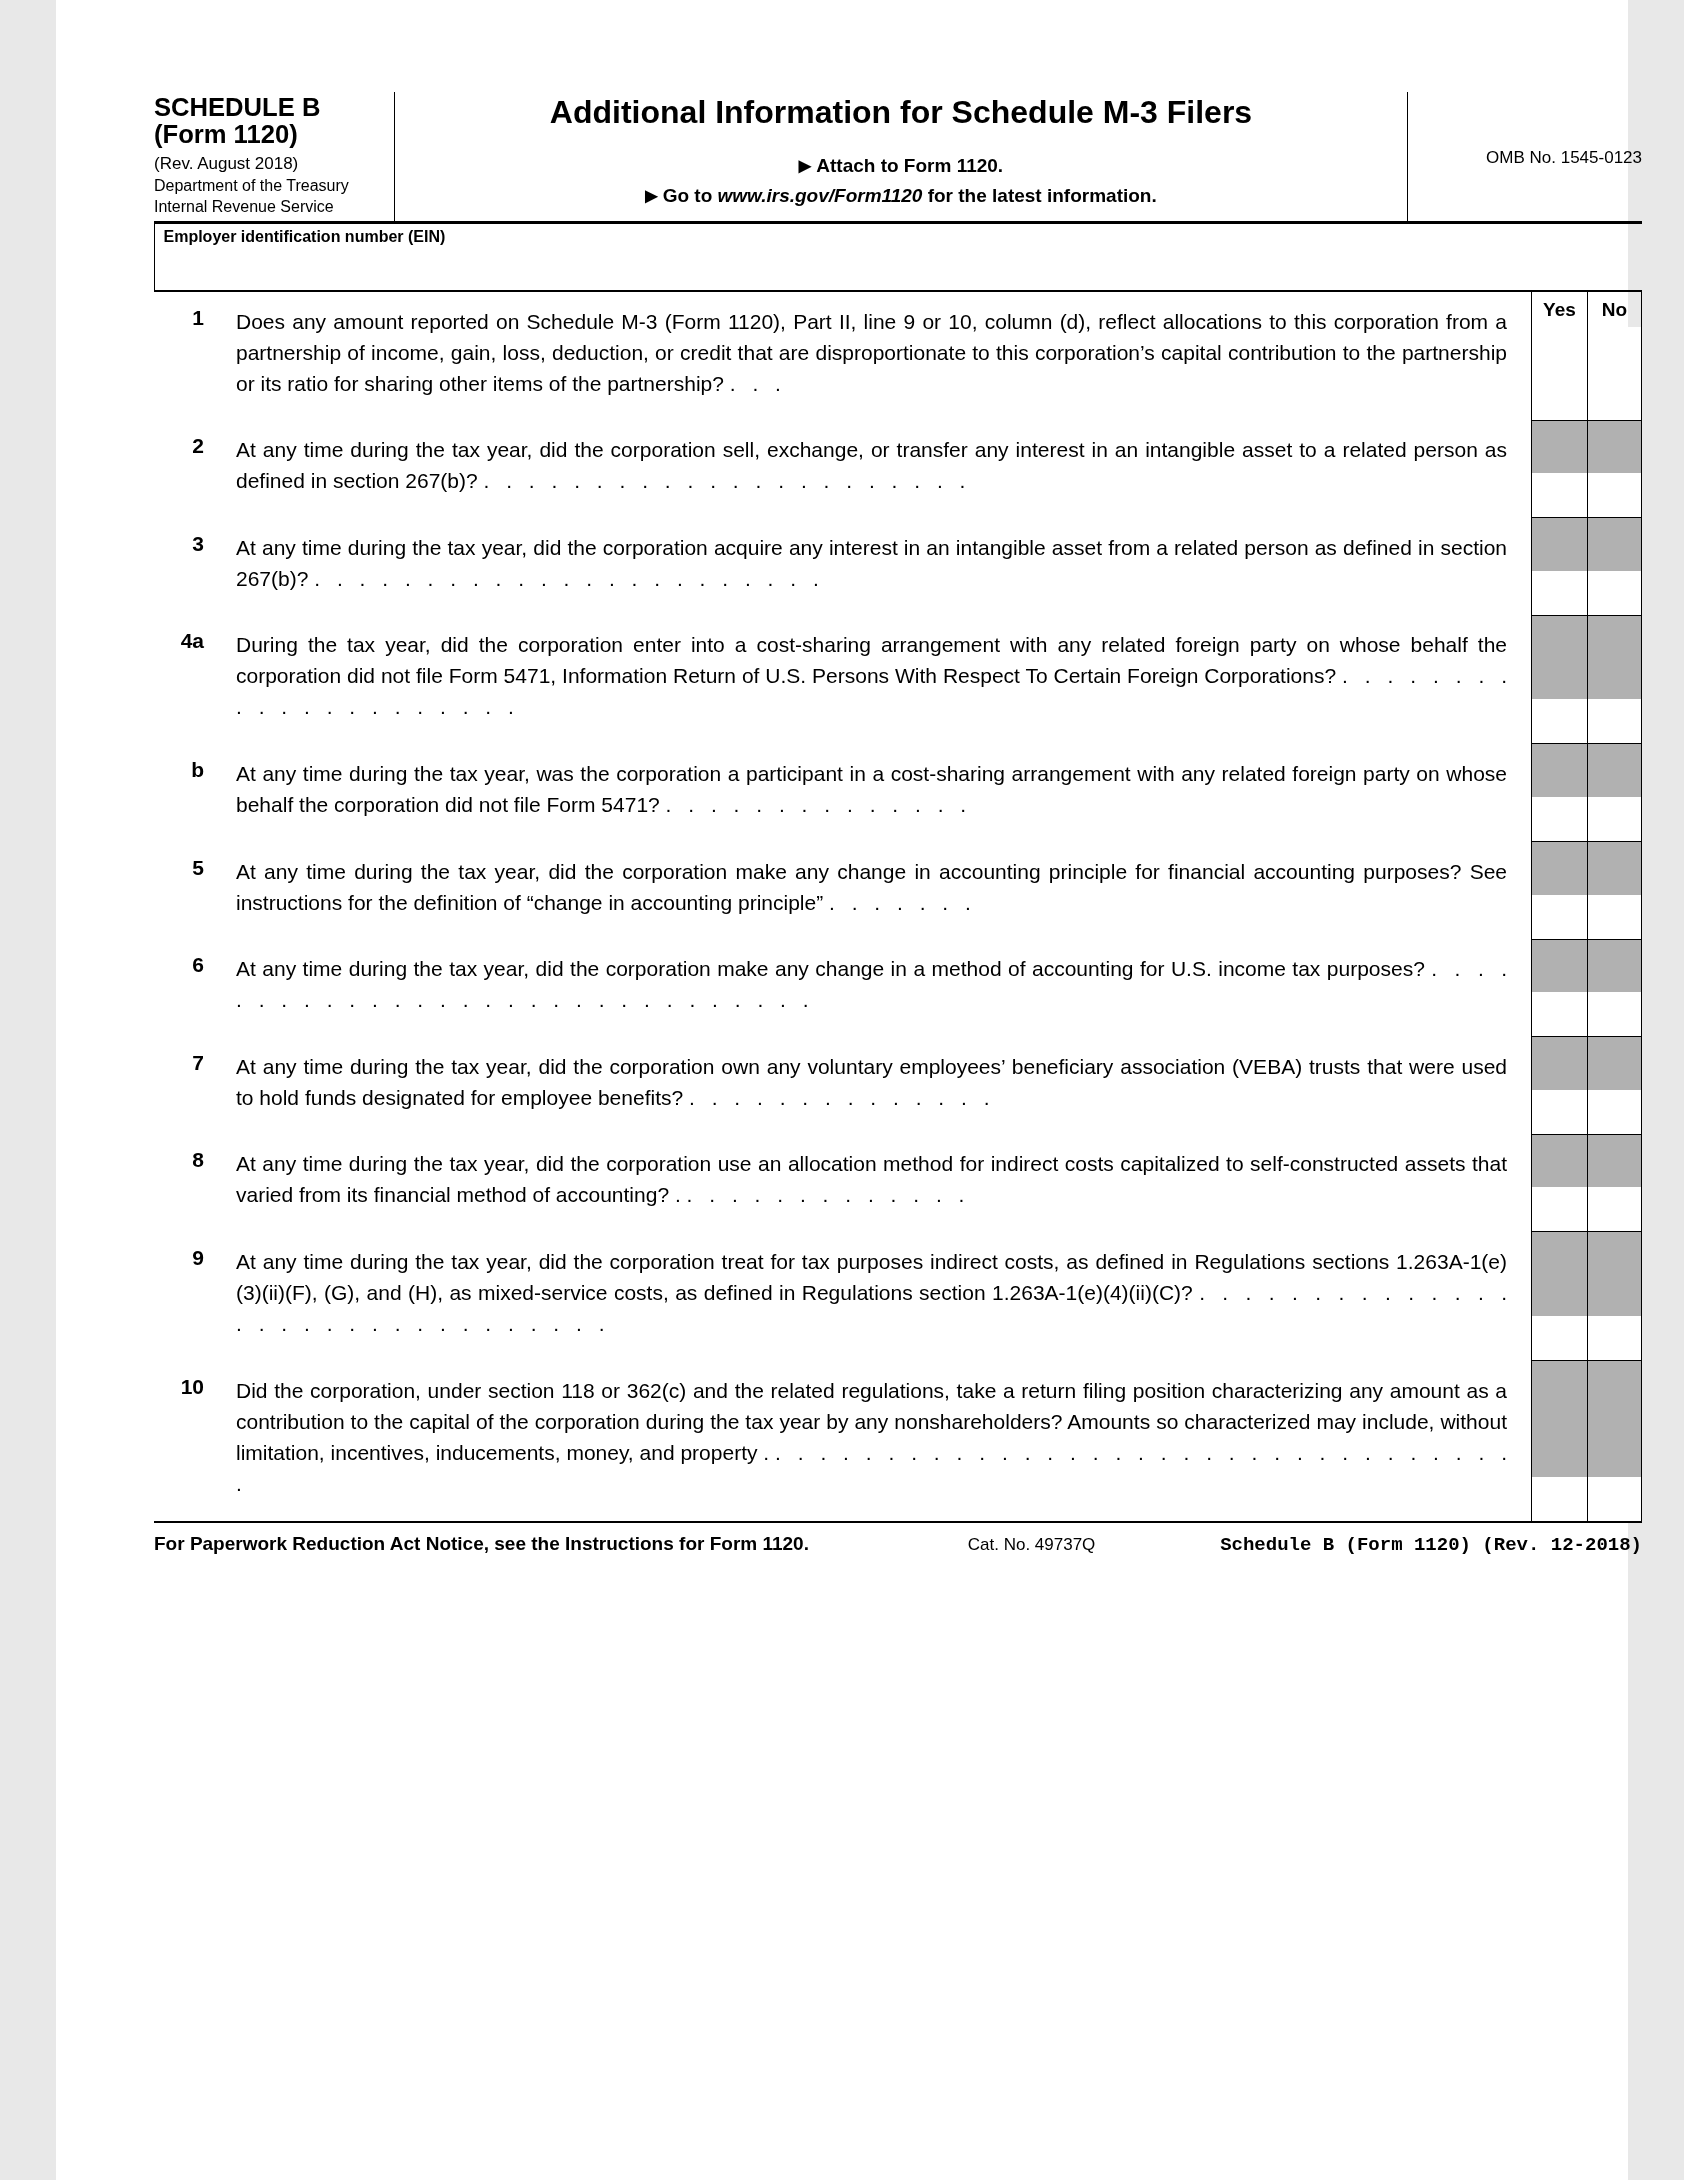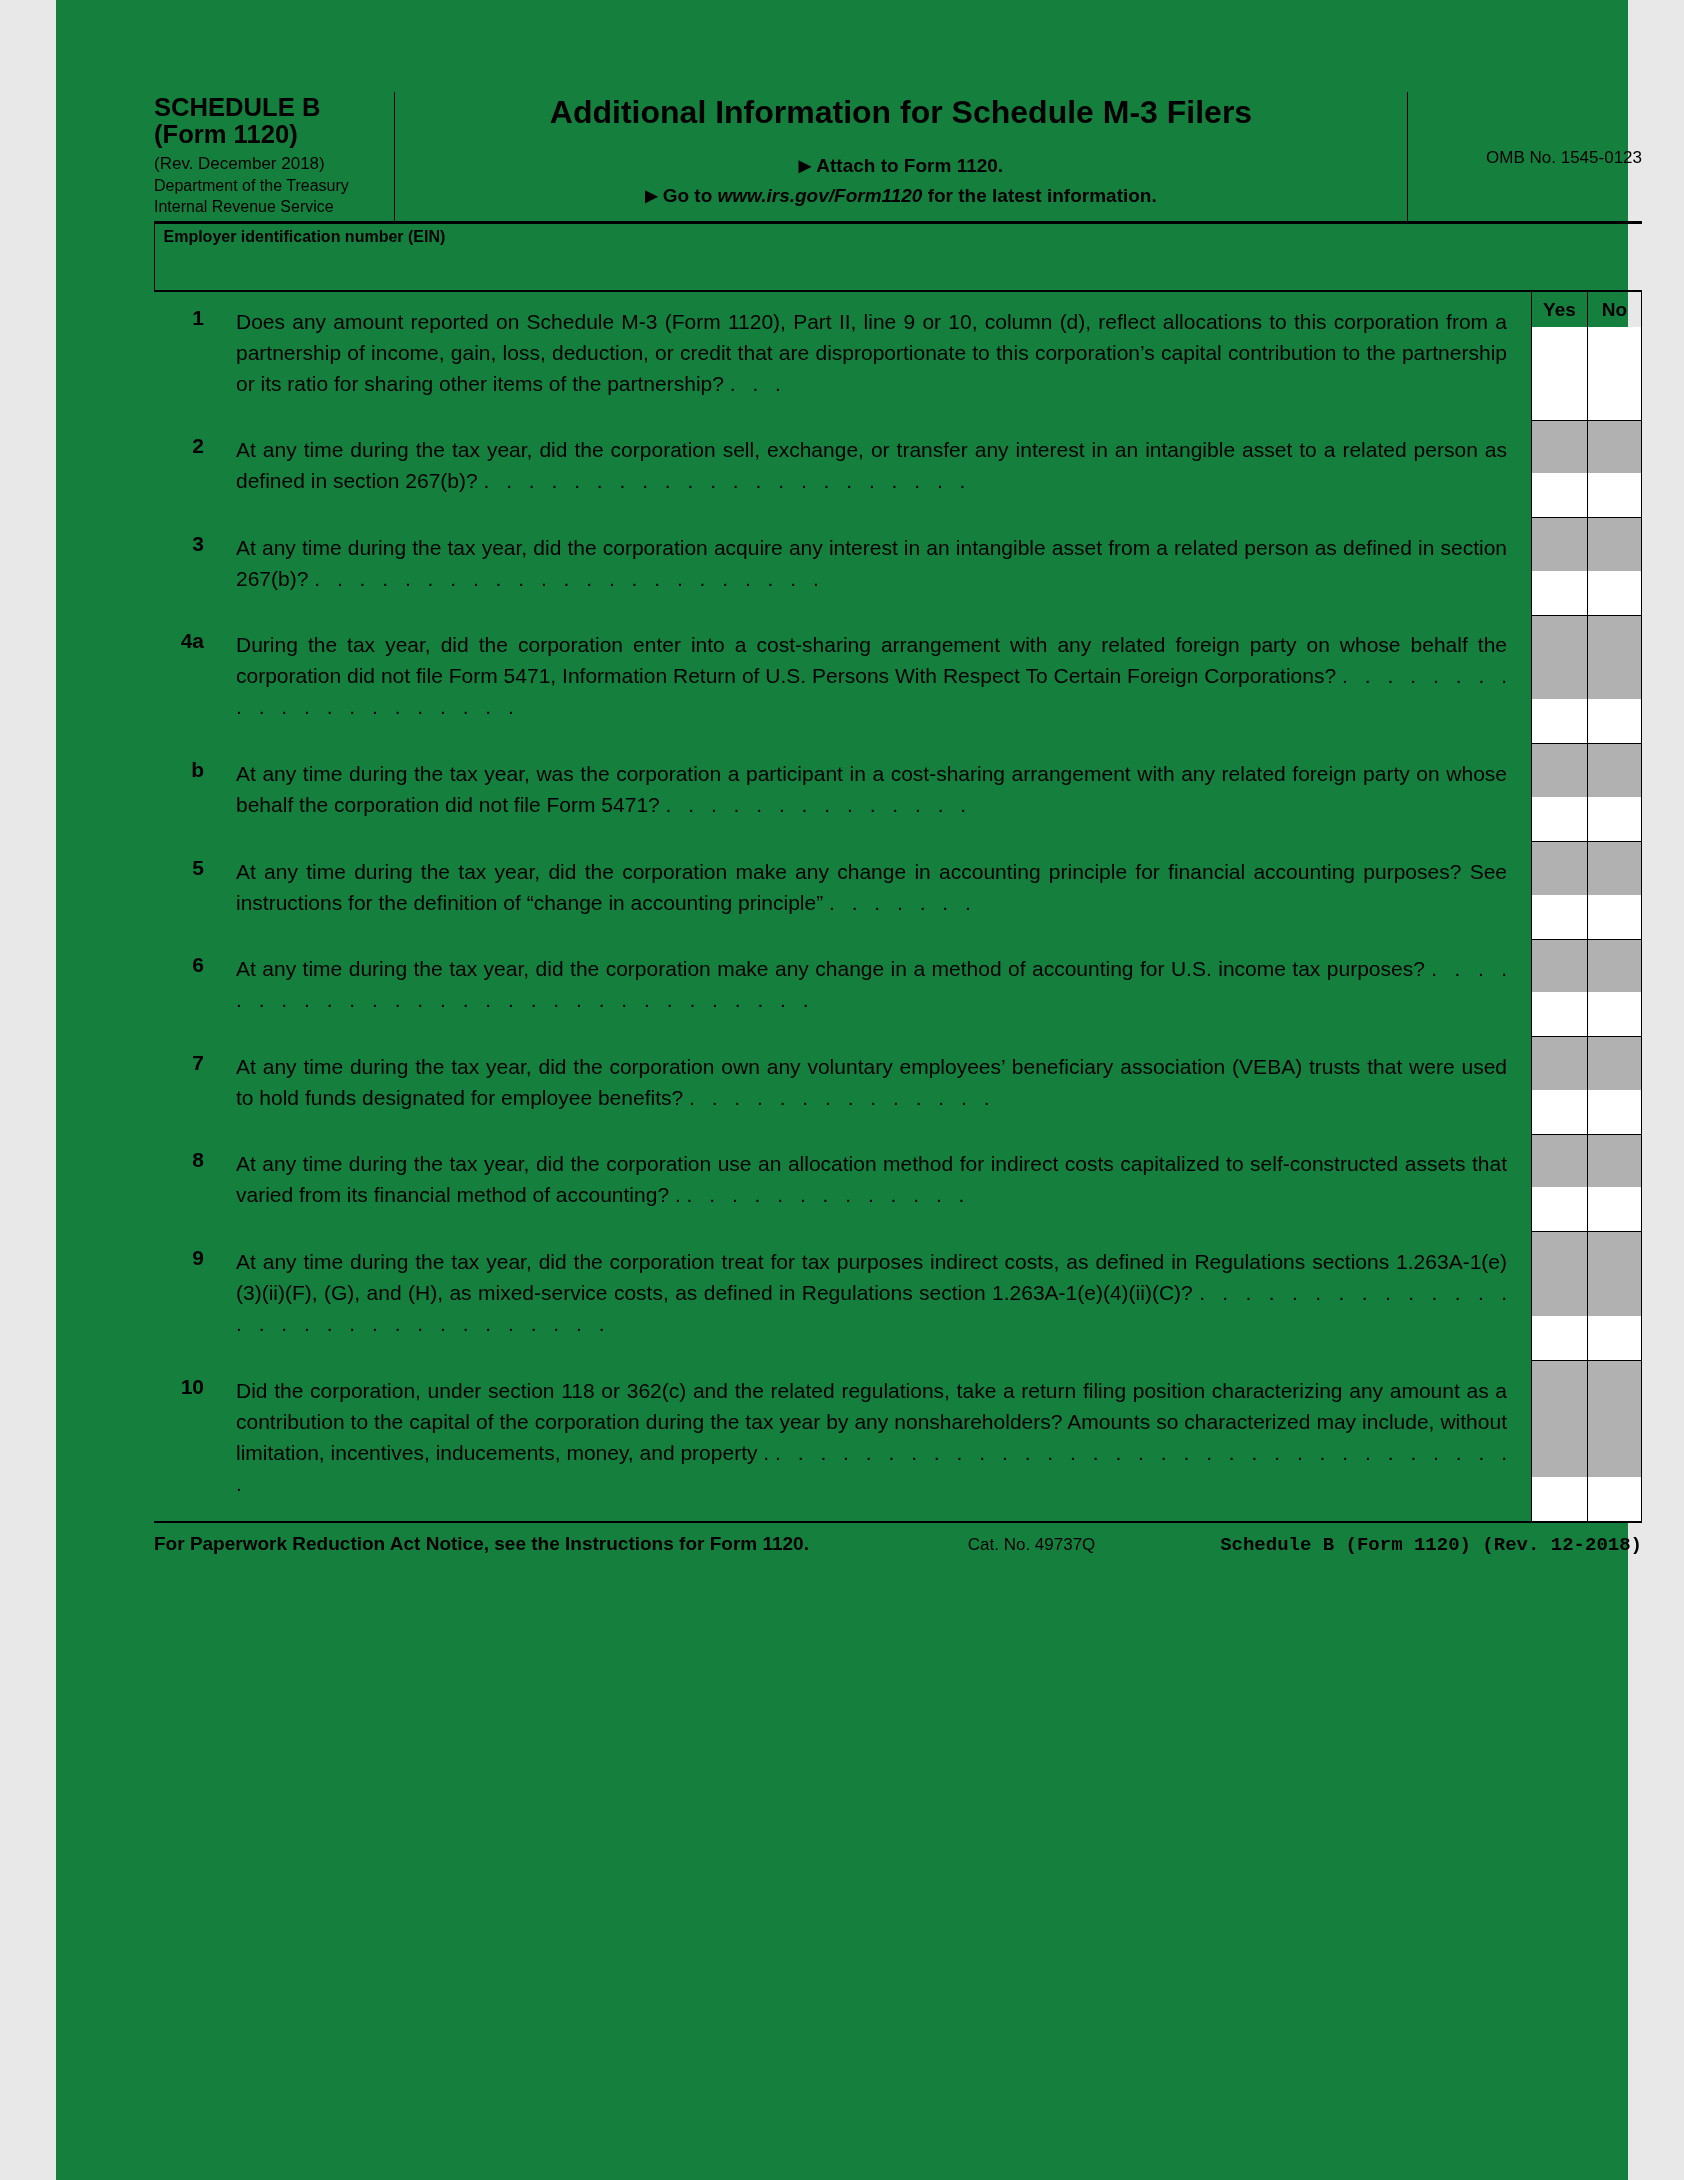--- a/index.html
+++ b/index.html
@@ -1,17 +1,17 @@
 <!DOCTYPE html>
 <html style="--shade: #b1b1b1;font-size:13.6px"><head>
 <meta charset="utf-8">
 <style>
   html,body{margin:0;padding:0;background:#e8e8e8;}
   .page{
-    width:1572px;height:2181px;background:#15803d;position:relative;
+    width:1572px;height:2181px;background:#ffffff;position:relative;
     font-family:"Liberation Sans", sans-serif;color:#000;box-sizing:border-box;
     margin:0 auto;
   }
   .content{position:absolute;left:98px;top:92px;width:1488px;}
 
   
   .form-header{display:grid;grid-template-columns:241px 1fr 235px;border-bottom:3.4px solid #000;min-height:129px;}
   .fh-left{padding:1.7px 8.5px 5.1px 0;border-right:1.7px solid #000;}
   .sched{font-size:25.6px;font-weight:bold;line-height:1.08;}
   .rev{font-size:17px;margin-top:5.1px;}
@@ -56,21 +56,21 @@
 </head>
 <body>
 
 <div class="page">
   <div class="content">
 
     <div class="form-header">
       <div class="fh-left">
         <div class="sched">SCHEDULE B</div>
         <div class="sched">(Form 1120)</div>
-        <div class="rev">(Rev. December 2018)</div>
+        <div class="rev">(Rev. August 2018)</div>
         <div class="dept">Department of the Treasury</div>
         <div class="dept">Internal Revenue Service</div>
       </div>
       <div class="fh-center">
         <div class="title">Additional Information for Schedule M-3 Filers</div>
         <div class="attach">
           <span class="arrow">▶</span><span>Attach to Form 1120.</span>
         </div>
         <div class="goto">
           <span class="arrow">▶</span><span>Go to </span><span class="url">www.irs.gov/Form1120</span><span> for the latest information.</span>

